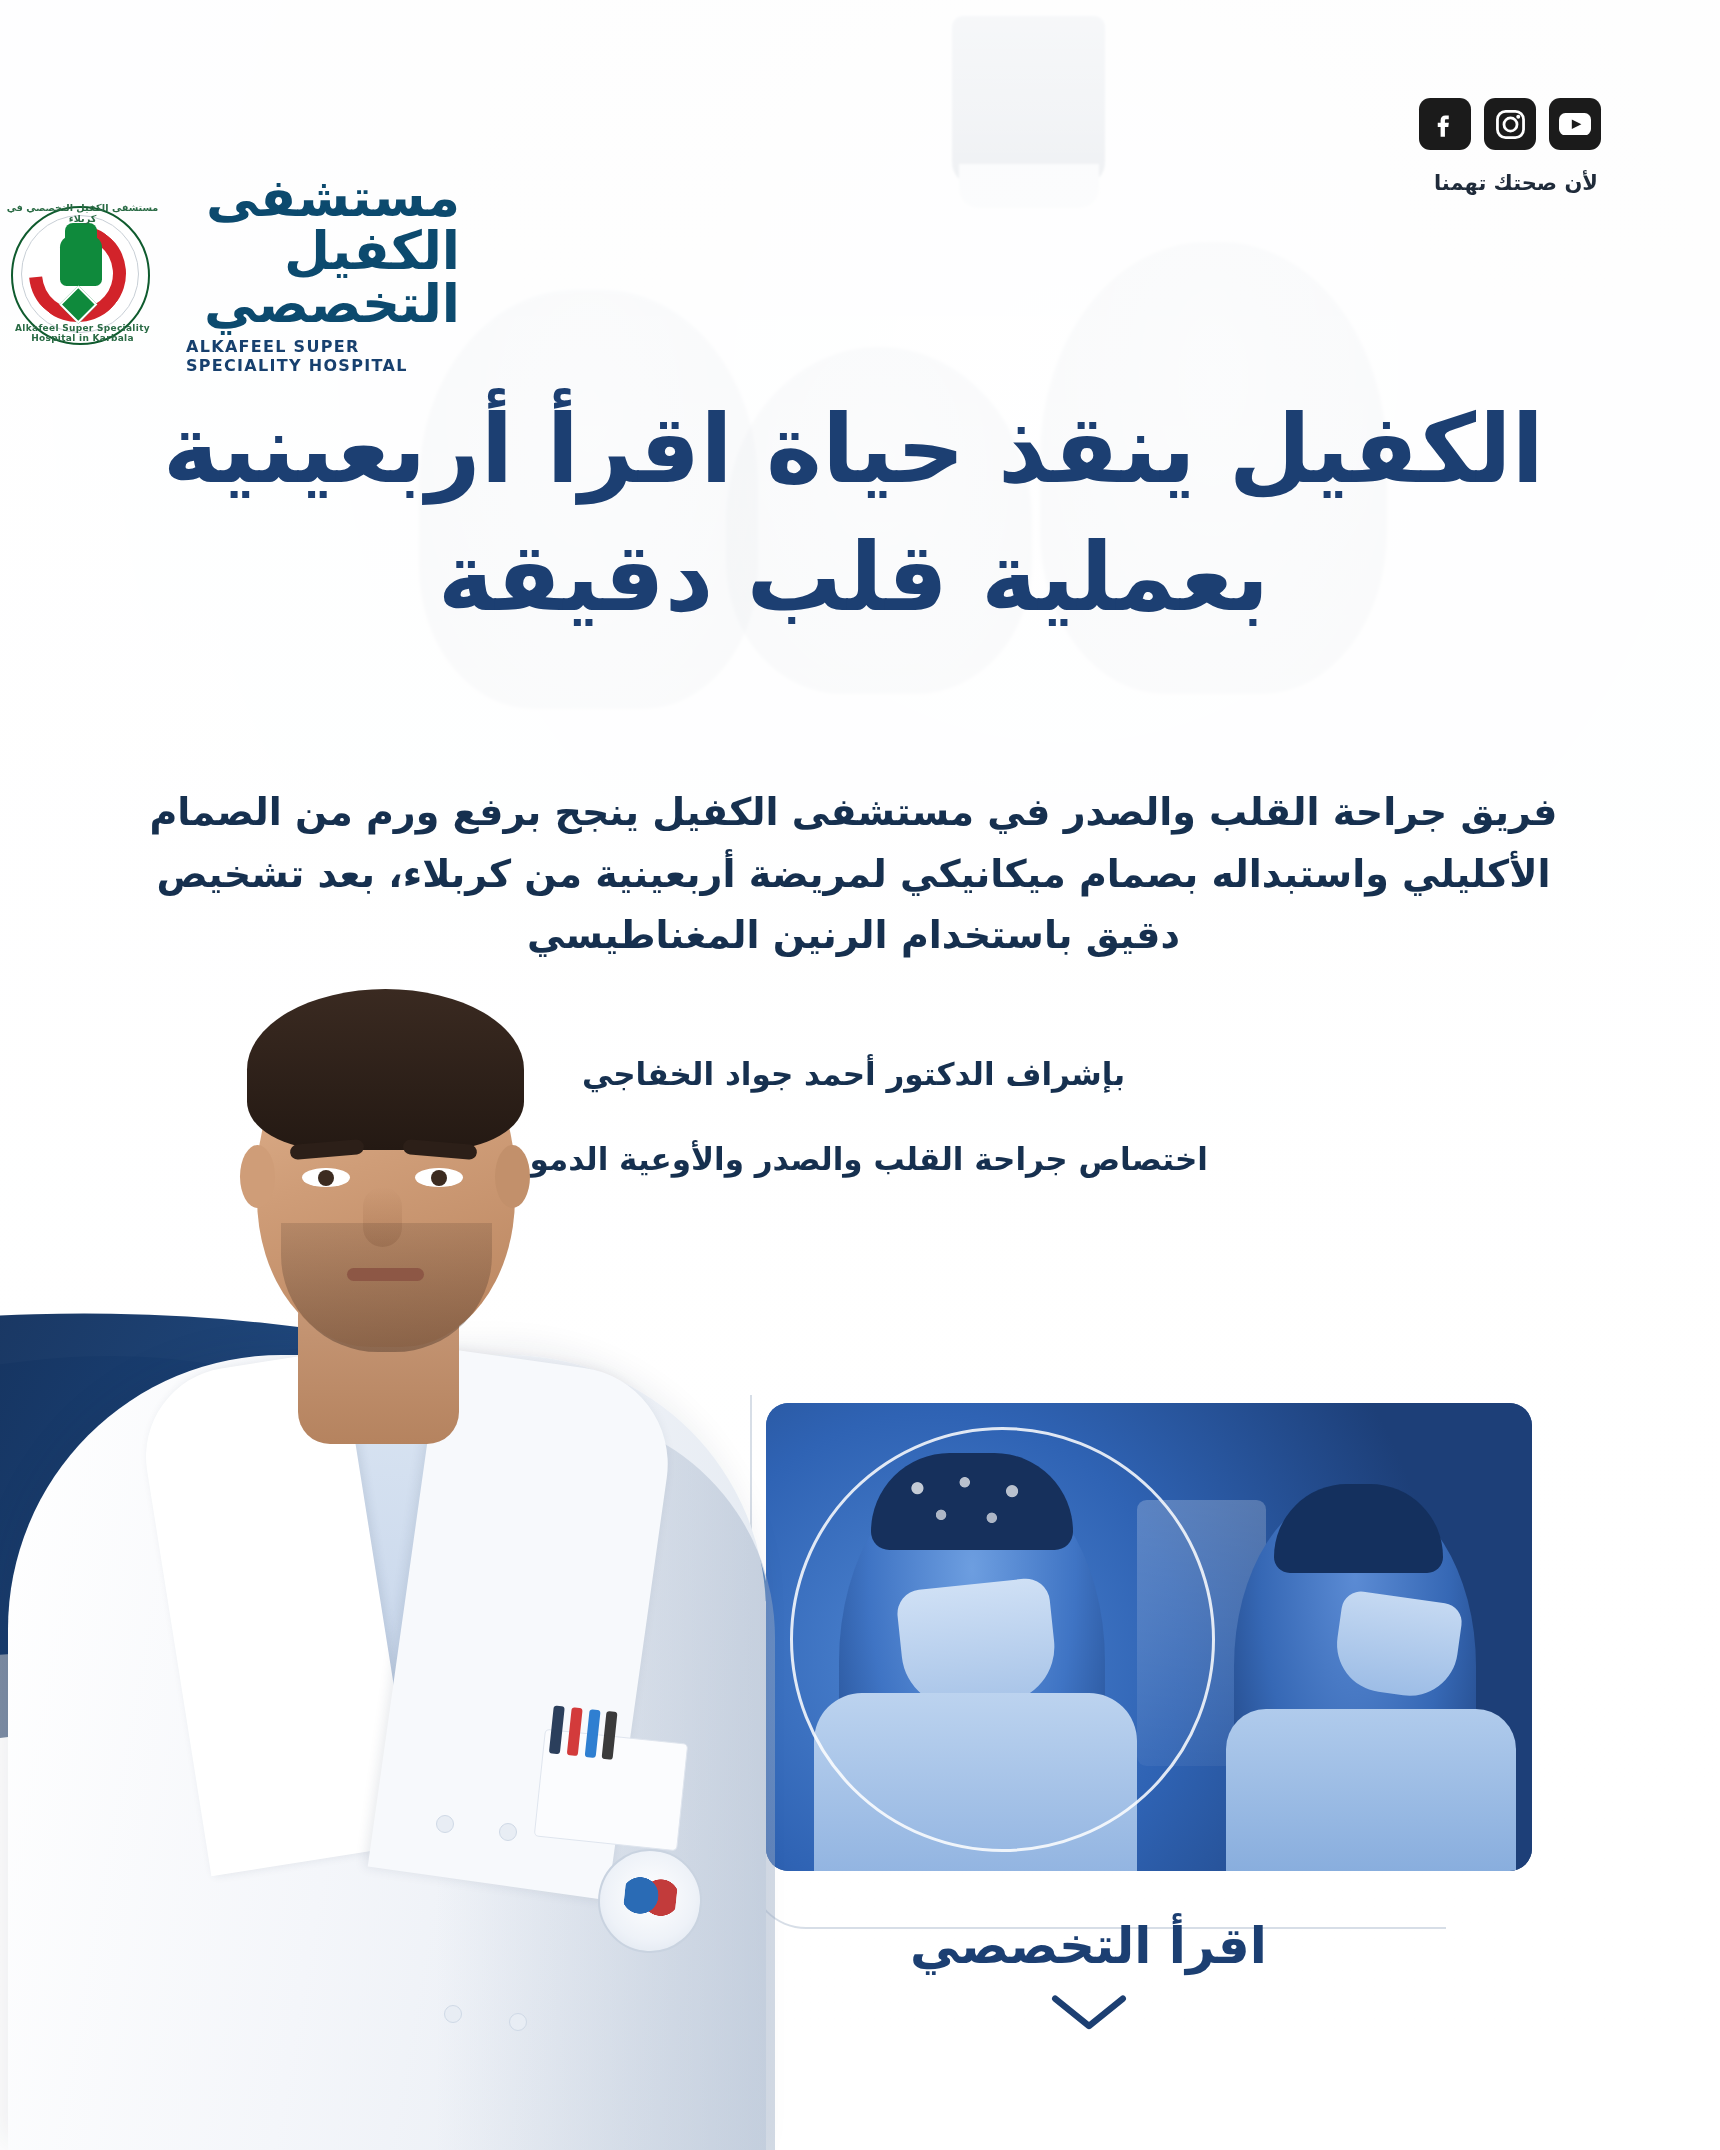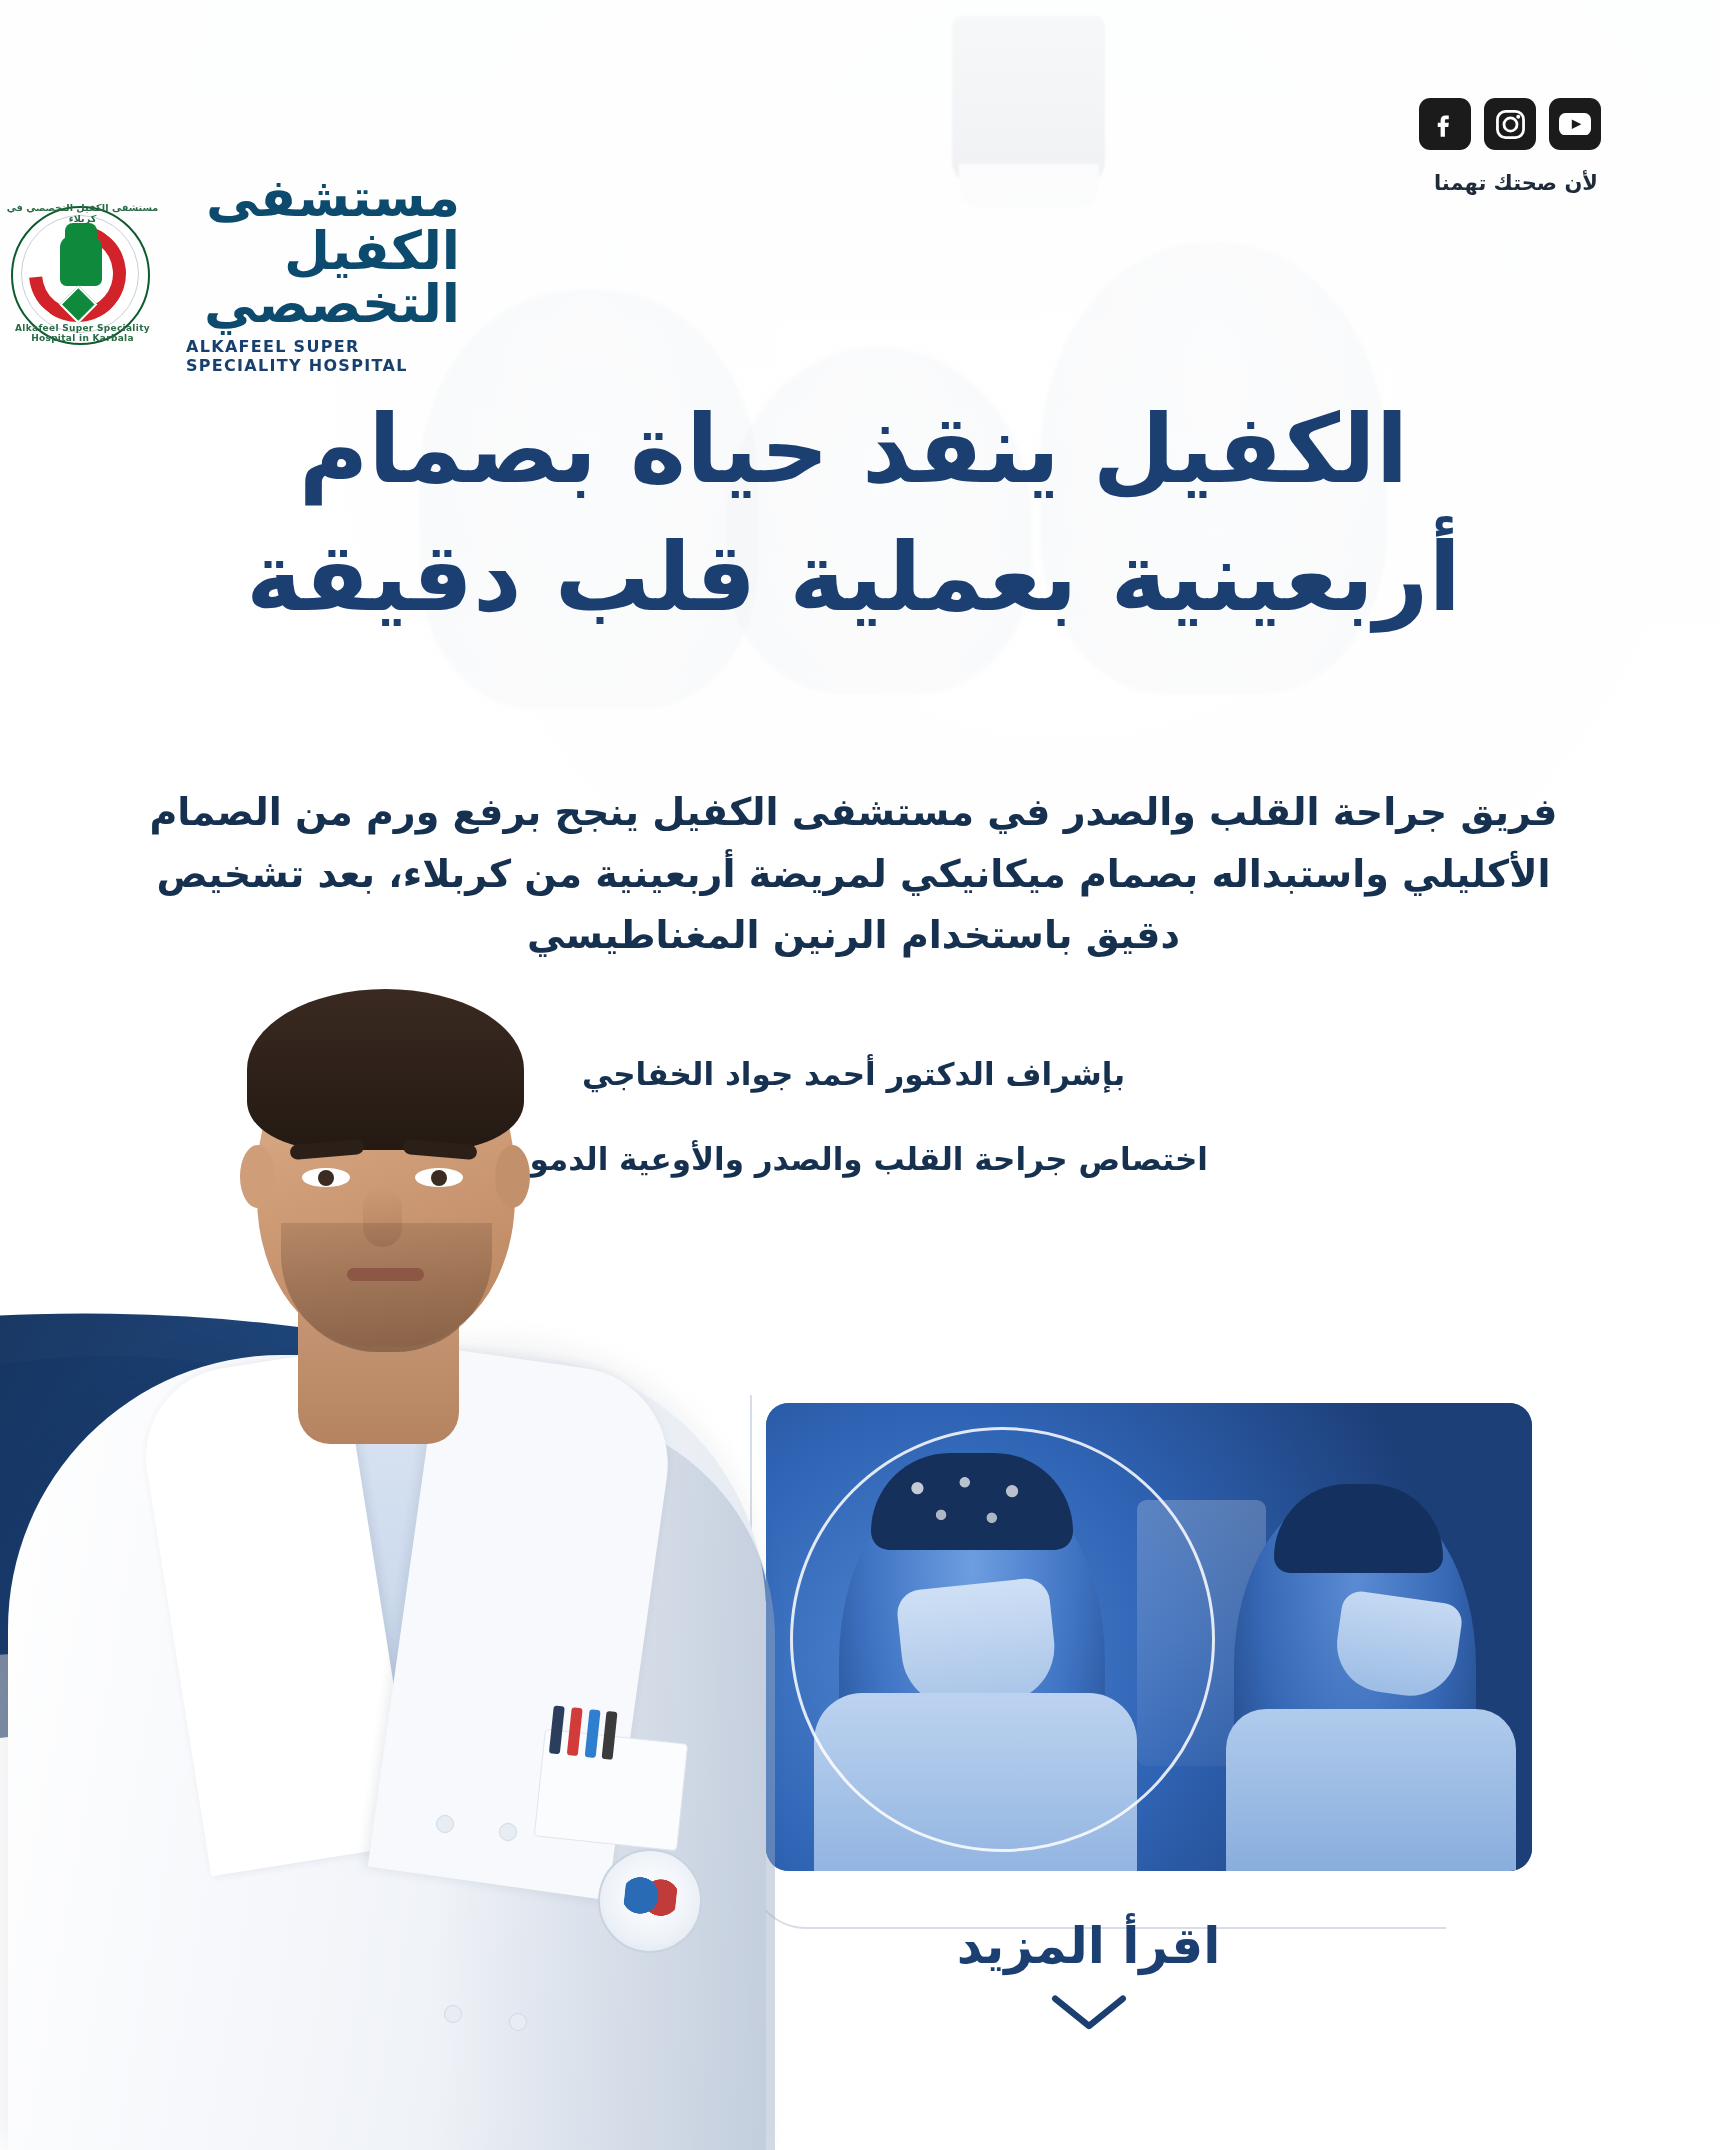--- a/index.html
+++ b/index.html
@@ -660,21 +660,21 @@
       </svg>
     </div>
     <div class="soc fb">
       <svg width="31" height="31" viewBox="0 0 38 38" aria-hidden="true">
         <path d="M23 8h-4.2c-3.4 0-5.8 2.3-5.8 5.9V17h-3.5v5h3.5v12h5.3V22h4.1l.7-5h-4.8v-2.5c0-1.2.5-1.8 1.9-1.8H23V8z" fill="#ffffff"></path>
       </svg>
     </div>
   </div>
   <div class="social-tag">لأن صحتك تهمنا</div>
 
-  <div class="headline">الكفيل ينقذ حياة بصمام أربعينية بعملية قلب دقيقة</div>
+  <div class="headline">الكفيل ينقذ حياة اقرأ أربعينية بعملية قلب دقيقة</div>
 
   <div class="subhead">فريق جراحة القلب والصدر في مستشفى الكفيل ينجح برفع ورم من الصمام الأكليلي واستبداله بصمام ميكانيكي لمريضة أربعينية من كربلاء، بعد تشخيص دقيق باستخدام الرنين المغناطيسي</div>
   <div class="credit-1">بإشراف الدكتور أحمد جواد الخفاجي</div>
   <div class="credit-2">اختصاص جراحة القلب والصدر والأوعية الدموية</div>
 
   <div class="swoosh-2"></div>
   <div class="swoosh"></div>
 
   <div class="cta-curve"></div>
 
@@ -721,21 +721,21 @@
     <div class="doc-badge"></div>
     <div class="doc-buttons">
       <span></span>
         <span></span>
         <span></span>
         <span></span>
     </div>
   </div>
 
   <div class="cta">
-    <div class="cta-label">اقرأ المزيد</div>
+    <div class="cta-label">اقرأ التخصصي</div>
     <div class="cta-chevron">
       <svg width="84" height="45" viewBox="0 0 104 56" aria-hidden="true">
         <path d="M10 12 L52 46 L94 12" fill="none" stroke="#1c3f72" stroke-width="8" stroke-linecap="round" stroke-linejoin="round"></path>
       </svg>
     </div>
   </div>
 
 </div>
 
 

